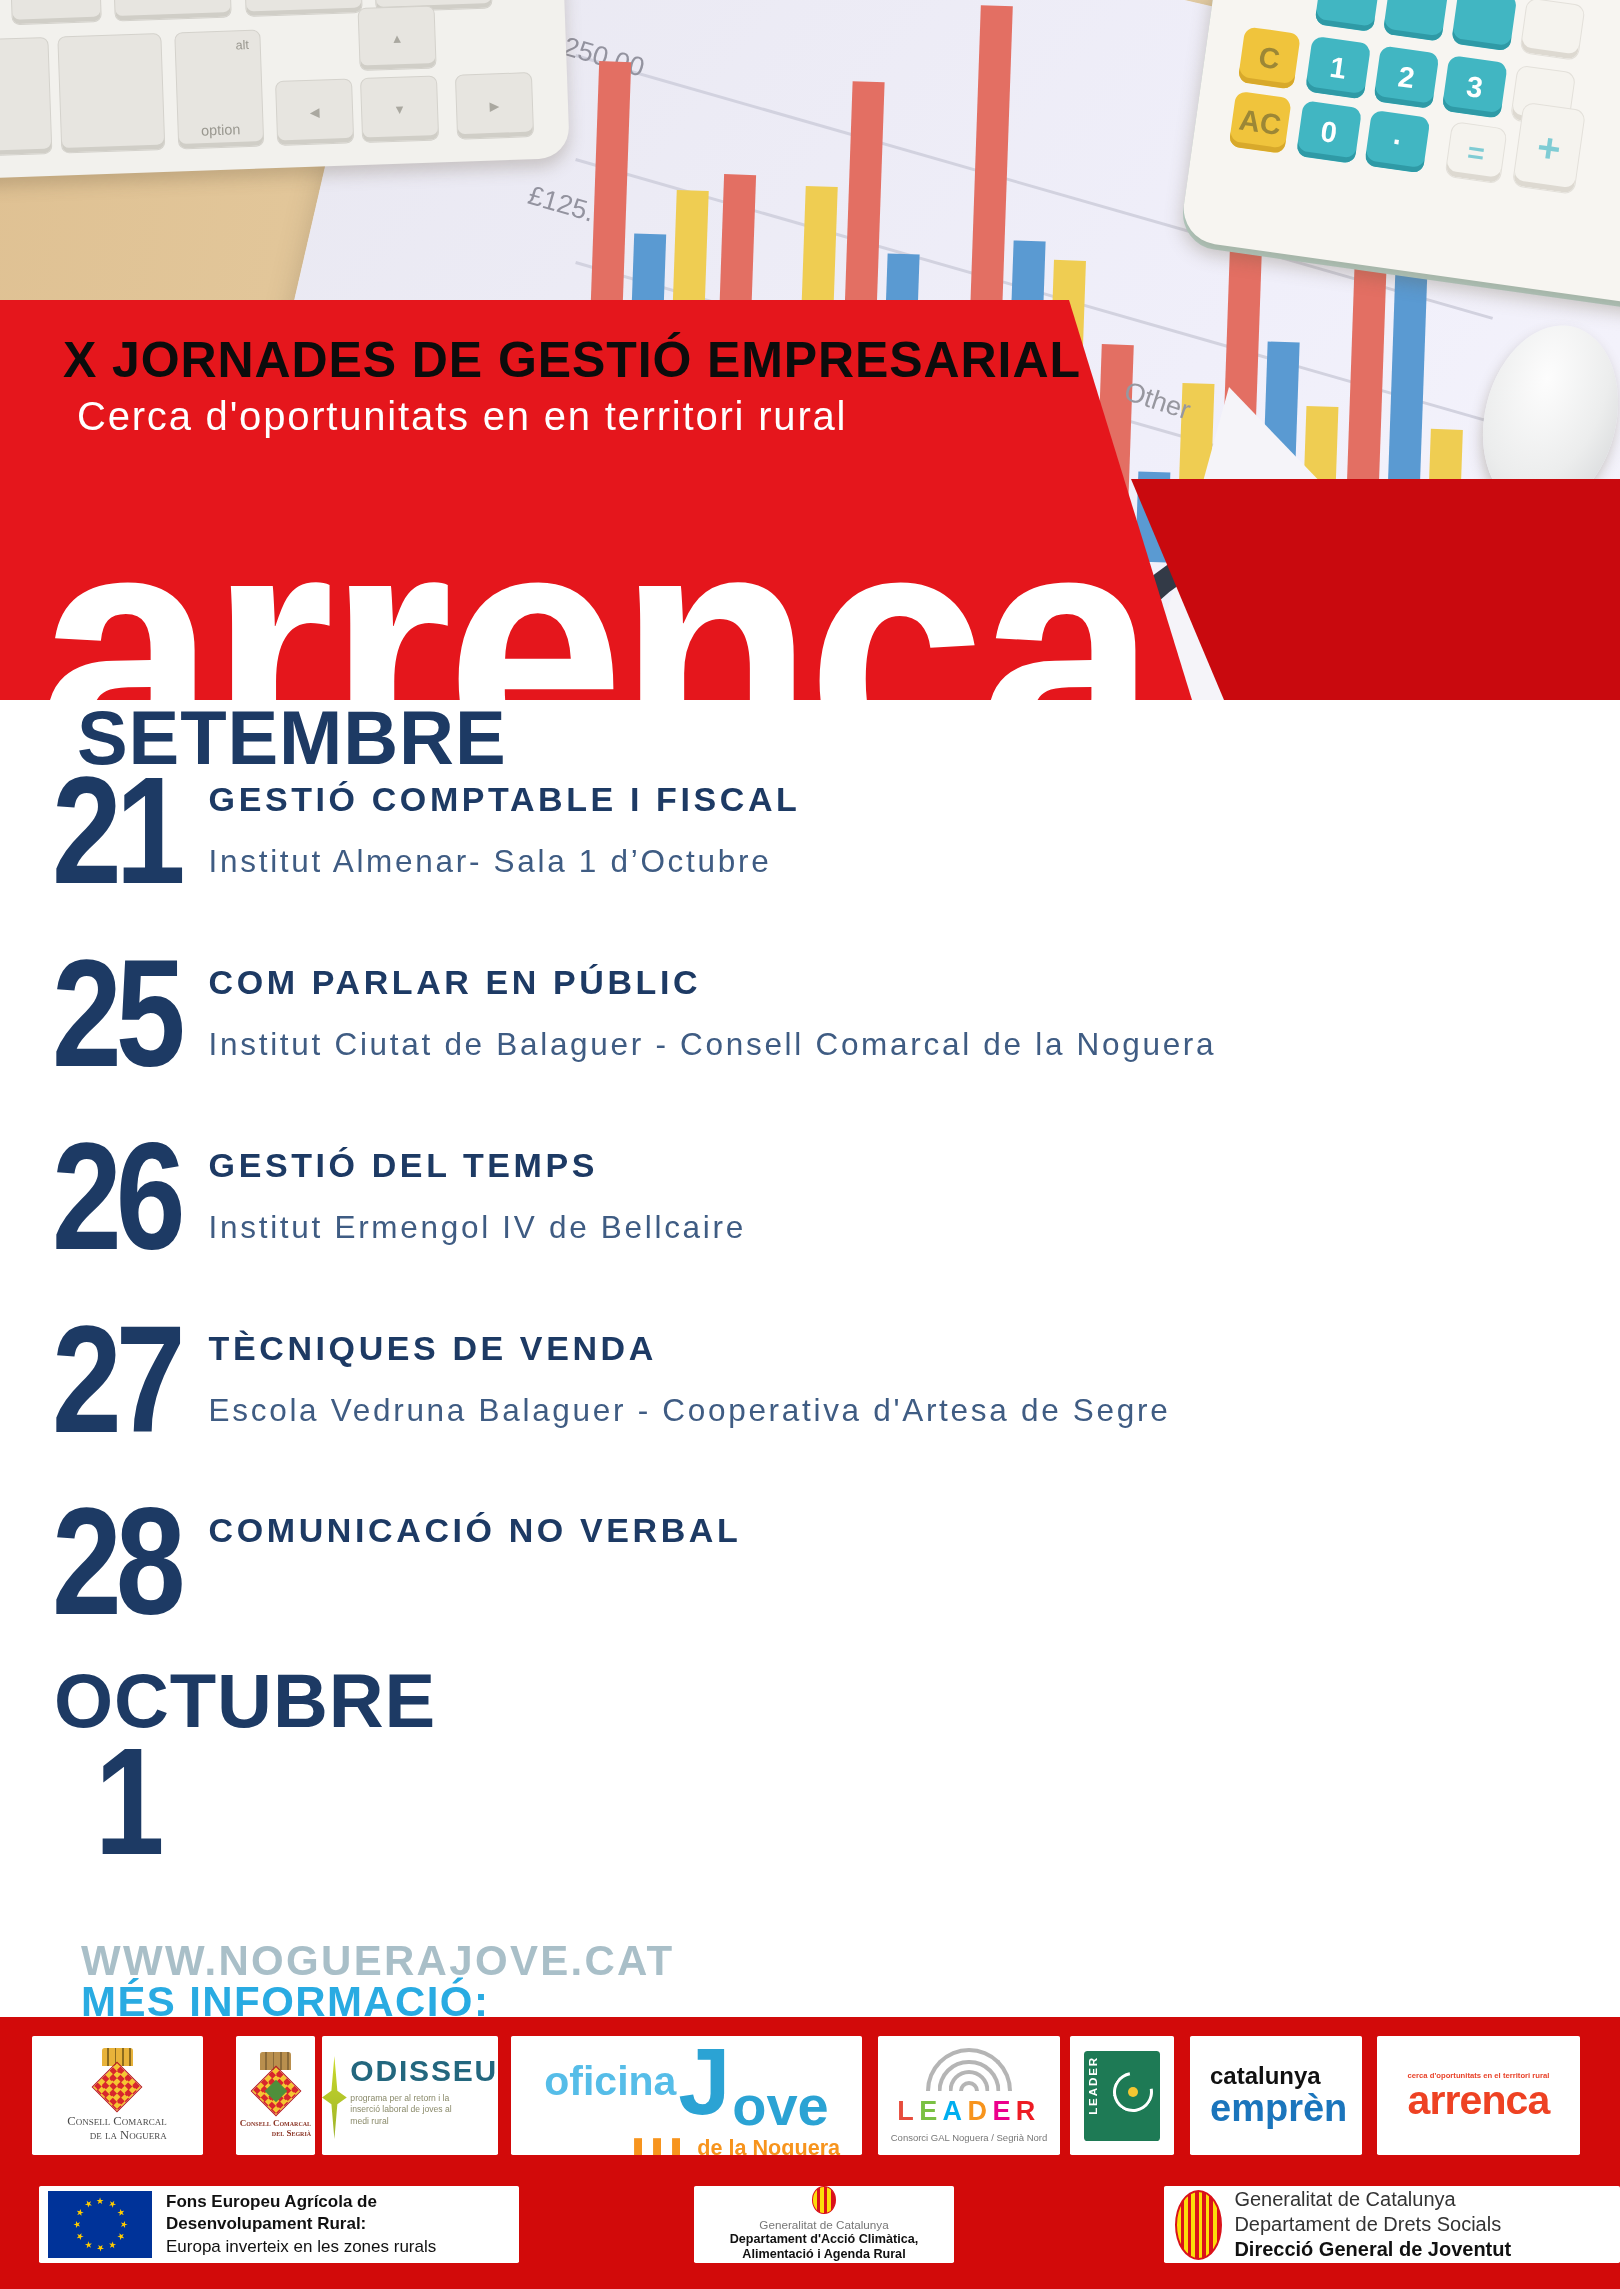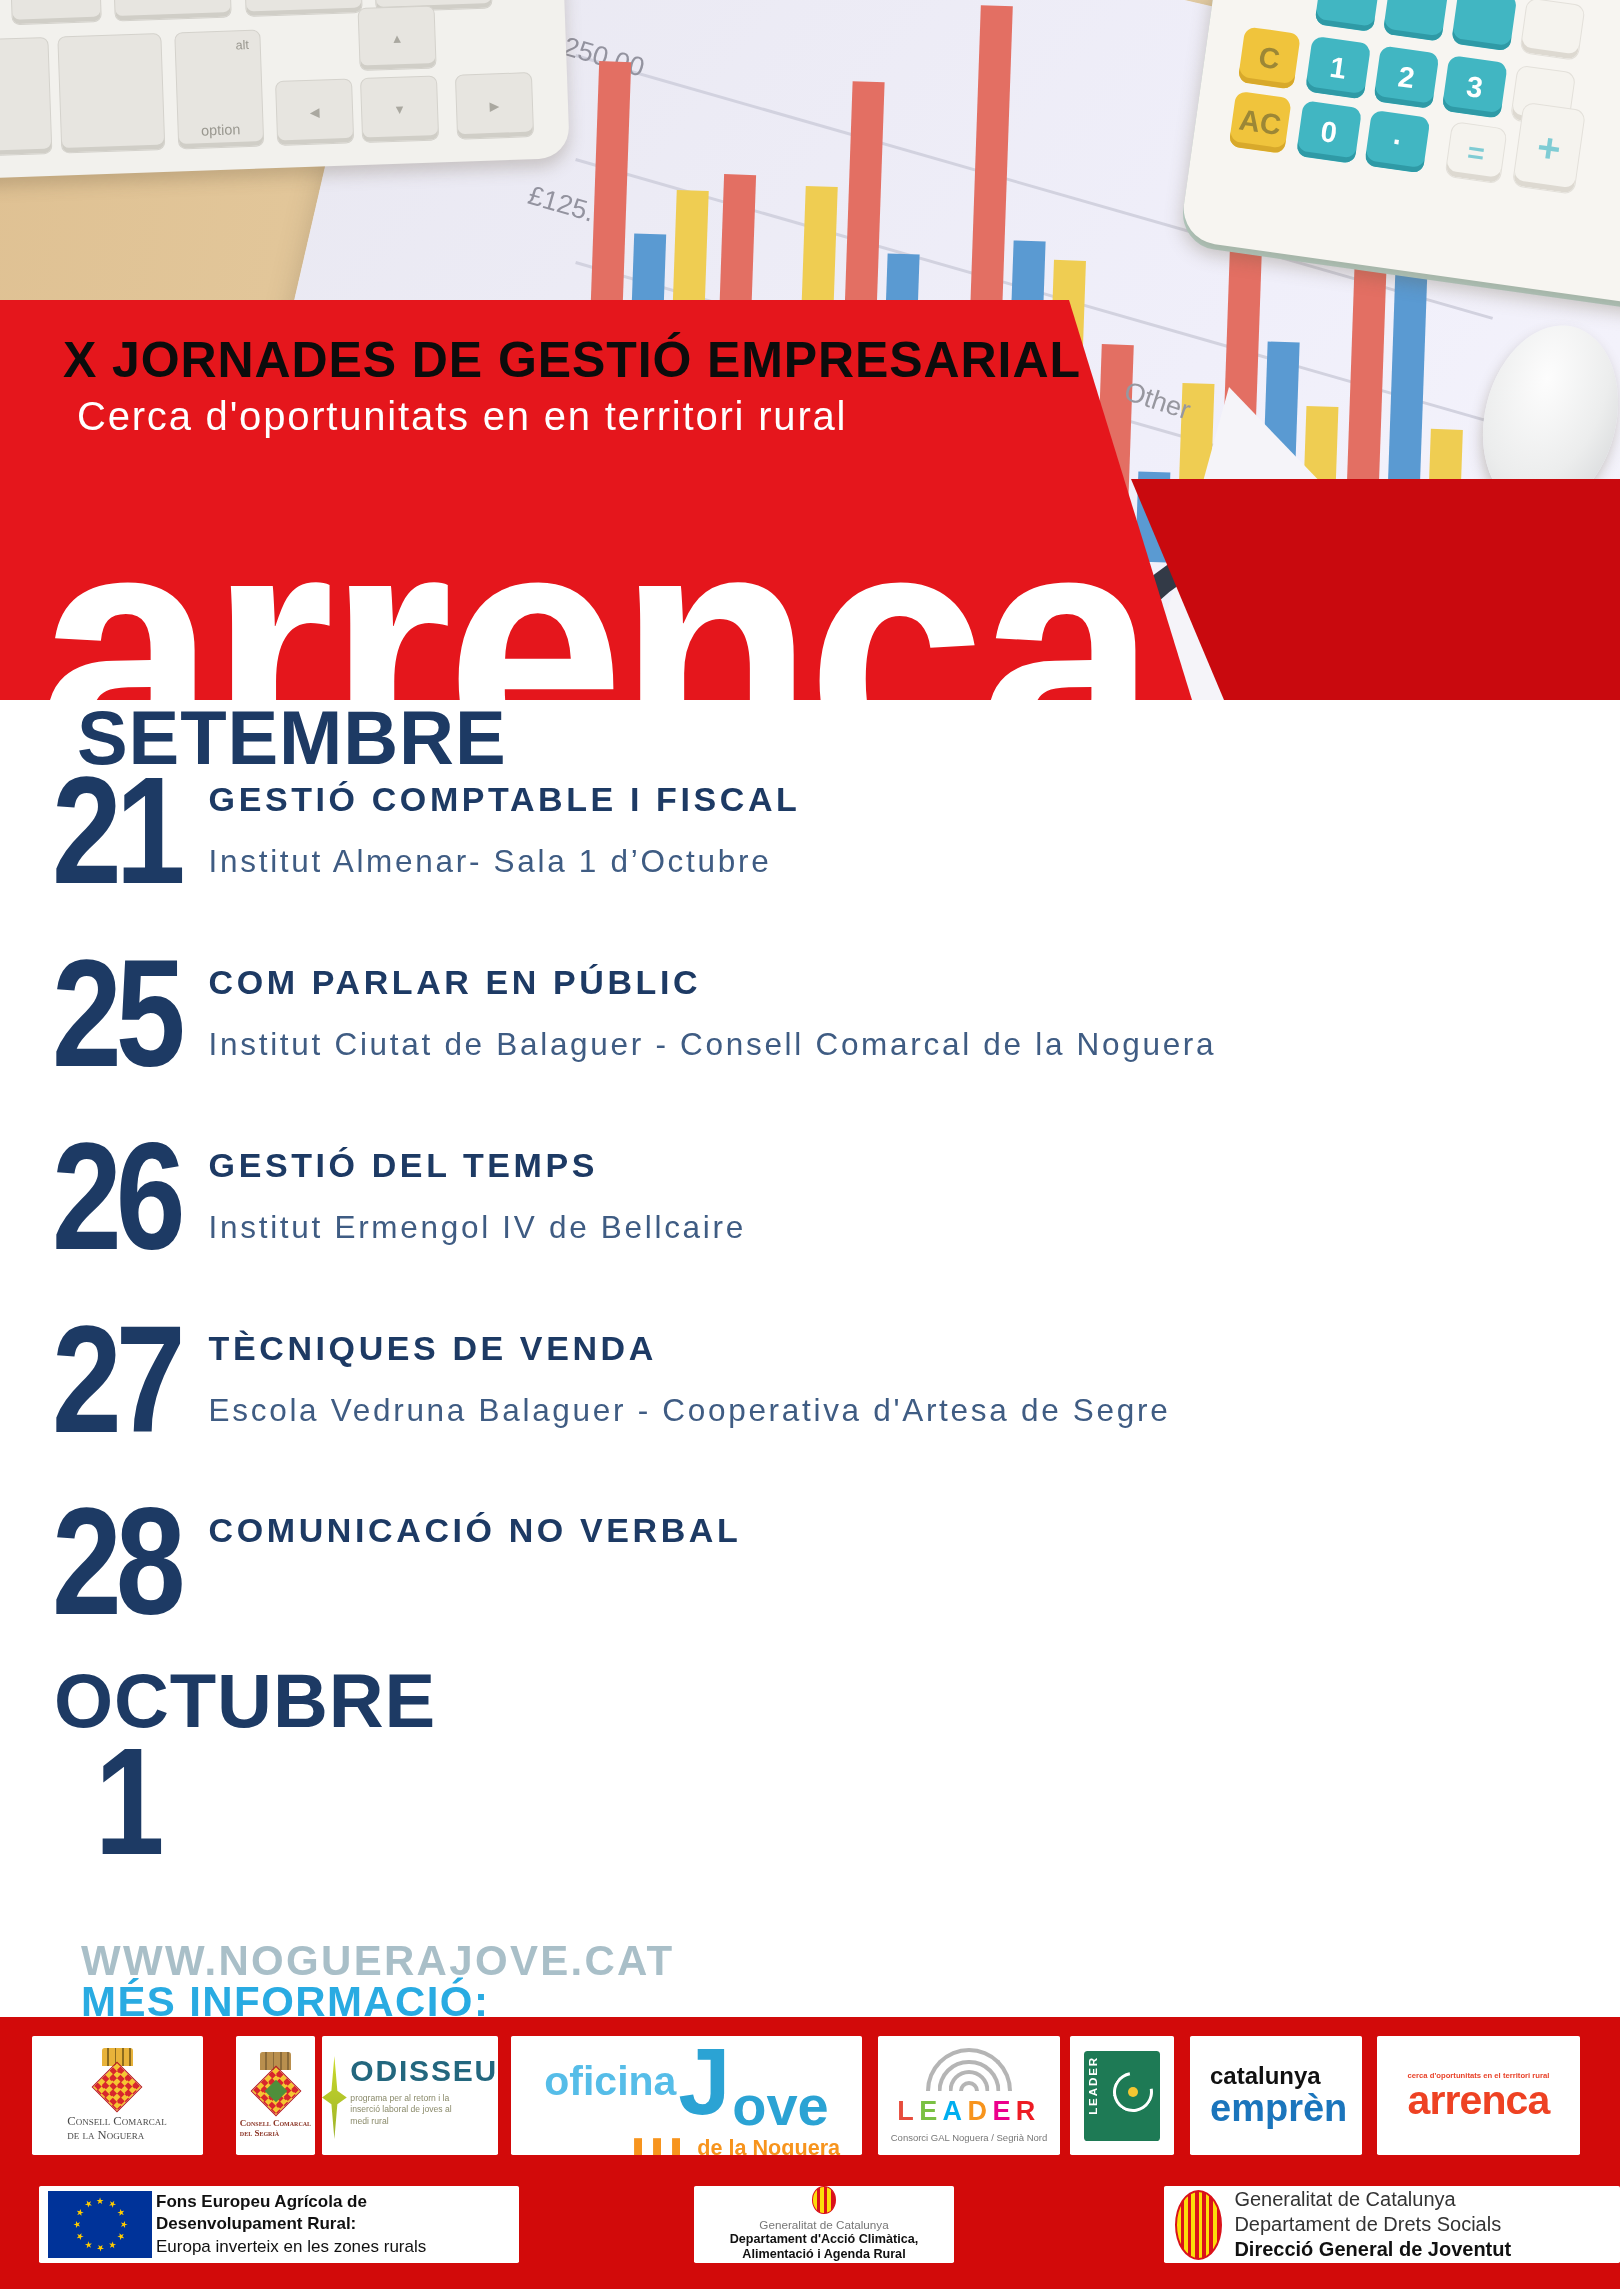--- a/index.html
+++ b/index.html
@@ -91,21 +91,21 @@
   
   .arms{display:flex;flex-direction:column;align-items:center;justify-content:center;height:100%;padding:5.4px 3.6px;}
   .crown{width:31px;height:18px;border-radius:2.7px 2.7px 0 0;
          background:repeating-linear-gradient(90deg,#e8b33a 0 5.4px,#8c6b1e 5.4px 7.2px);}
   .crown.tan{background:repeating-linear-gradient(90deg,#b98f4e 0 5.4px,#8a6a39 5.4px 7.2px);}
   .diamond{width:36px;height:36px;margin-top:2.7px;transform:rotate(45deg);border:1.8px solid #b71c22;
            background:repeating-conic-gradient(#d8262c 0 25%,#f5c632 0 50%);background-size:10.8px 10.8px;}
   .diamond.green{position:relative;}
   .diamond.green::after{content:"";position:absolute;inset:9px;background:#4f8f3b;}
   .arms .t1{margin-top:9px;font-family:"Liberation Serif",serif;font-variant:small-caps;
-            font-size:12.6px;color:#4a4a4a;line-height:1.15;text-align:left;}
+            font-size:12.6px;color:#4a4a4a;line-height:1.15;text-align:right;}
   .arms .t1.small{font-size:9px;font-weight:bold;color:#8a3324;}
 
   
   .odisseu{display:flex;align-items:flex-start;justify-content:center;height:100%;padding-top:20px;}
   .sparkle{width:50px;height:83px;margin-right:3.6px;
            clip-path:polygon(50% 0,62% 42%,100% 50%,62% 58%,50% 100%,38% 58%,0 50%,38% 42%);
            background:linear-gradient(180deg,#cbdb2a,#9db22a);}
   .odisseu .name{font-size:30px;font-weight:600;color:#23677e;letter-spacing:1.8px;line-height:1;}
   .odisseu .tag{margin-top:7.2px;width:106px;font-size:8.6px;color:#8a8a6a;line-height:1.3;}
 
@@ -153,21 +153,21 @@
   
   .amini{display:flex;flex-direction:column;align-items:center;justify-content:center;height:100%;}
   .amini .tag{font-size:7.7px;font-weight:600;color:#e8432a;}
   .amini .brand{font-size:41px;font-weight:800;color:#ee4223;letter-spacing:-0.9px;line-height:1;}
 
   
   .eu{display:flex;align-items:center;padding:5.4px 9px;}
   .euflag{position:relative;width:104px;height:67px;background:#003399;flex:0 0 auto;}
   .euflag span{position:absolute;left:50%;top:50%;width:9px;height:9px;margin:-4.5px;
                color:#ffcc00;font-size:9px;line-height:9px;text-align:center;}
-  .eutxt{margin-left:4px;font-size:17px;color:#111111;line-height:1.3;}
+  .eutxt{margin-left:14px;font-size:17px;color:#111111;line-height:1.3;}
   .eutxt .b{font-weight:bold;}
   .gc-center{display:flex;flex-direction:column;align-items:center;justify-content:center;height:100%;}
   .senyera{width:23.4px;height:36px;border-radius:50%;border:1.8px solid #da121a;
            background:repeating-linear-gradient(90deg,#fcdd09 0 3.6px,#da121a 3.6px 7.2px);}
   .gc-center .g1{margin-top:3.6px;font-size:11.7px;color:#777777;line-height:1.2;}
   .gc-center .g2{font-size:12.6px;font-weight:bold;color:#111111;line-height:1.25;text-align:center;}
   .gc-right{display:flex;align-items:center;height:100%;padding-left:10.8px;}
   .gc-right .senyera{width:47px;height:70px;border-width:2.7px;flex:0 0 auto;}
   .gc-right .txt{margin-left:12.6px;font-size:20px;color:#333333;line-height:1.25;}
   .gc-right .txt .b{font-weight:bold;color:#111111;}

